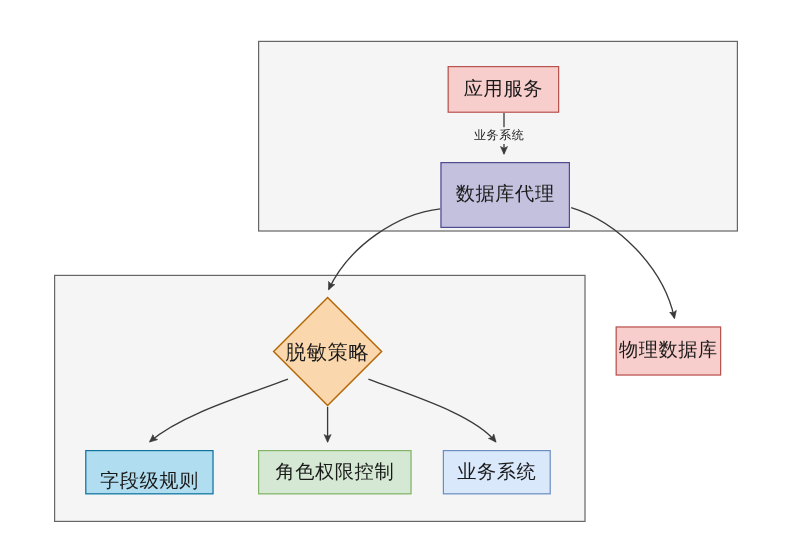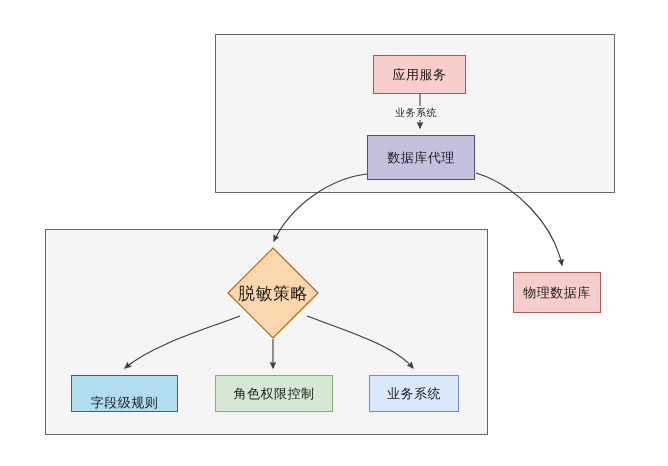--- a/index.html
+++ b/index.html
@@ -36,21 +36,21 @@
     top: 229px;
     width: 443px;
     height: 206px;
   }
   .node {
     position: absolute;
     box-sizing: border-box;
     display: flex;
     align-items: center;
     justify-content: center;
-    font-size: 13px;
+    font-size: 16px;
     color: #1a1a1a;
     letter-spacing: 0.5px;
     line-height: 1.2;
     text-align: center;
   }
   .node-rect {
     border-width: 1px;
     border-style: solid;
   }
   #node-app-service {
@@ -58,21 +58,21 @@
     top: 55px;
     width: 93px;
     height: 39px;
     background: #f8cecc;
     border-color: #b85450;
   }
   #node-db-proxy {
     left: 367px;
     top: 135px;
     width: 108px;
-    height: 45px;
+    height: 55px;
     background: #c3c1de;
     border-color: #4f4b8f;
   }
   #node-physical-db {
     left: 513px;
     top: 272px;
     width: 88px;
     height: 41px;
     background: #f8cecc;
     border-color: #b85450;
@@ -82,21 +82,21 @@
     top: 375px;
     width: 107px;
     height: 37px;
     background: #b1ddf0;
     border-color: #10739e;
     align-items: flex-end;
   }
   #node-role-perm {
     left: 215px;
     top: 375px;
-    width: 118px;
+    width: 128px;
     height: 37px;
     background: #d5e8d4;
     border-color: #82b366;
   }
   #node-watermark {
     left: 369px;
     top: 375px;
     width: 90px;
     height: 37px;
     background: #dae8fc;

